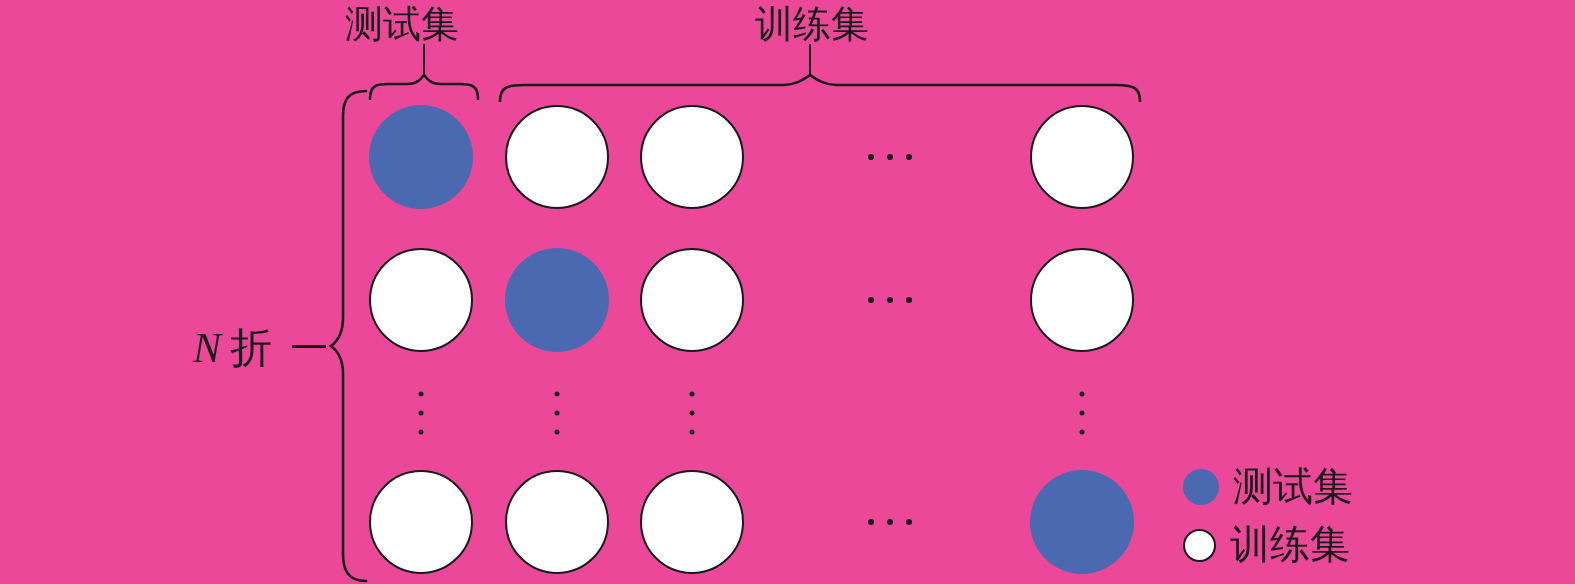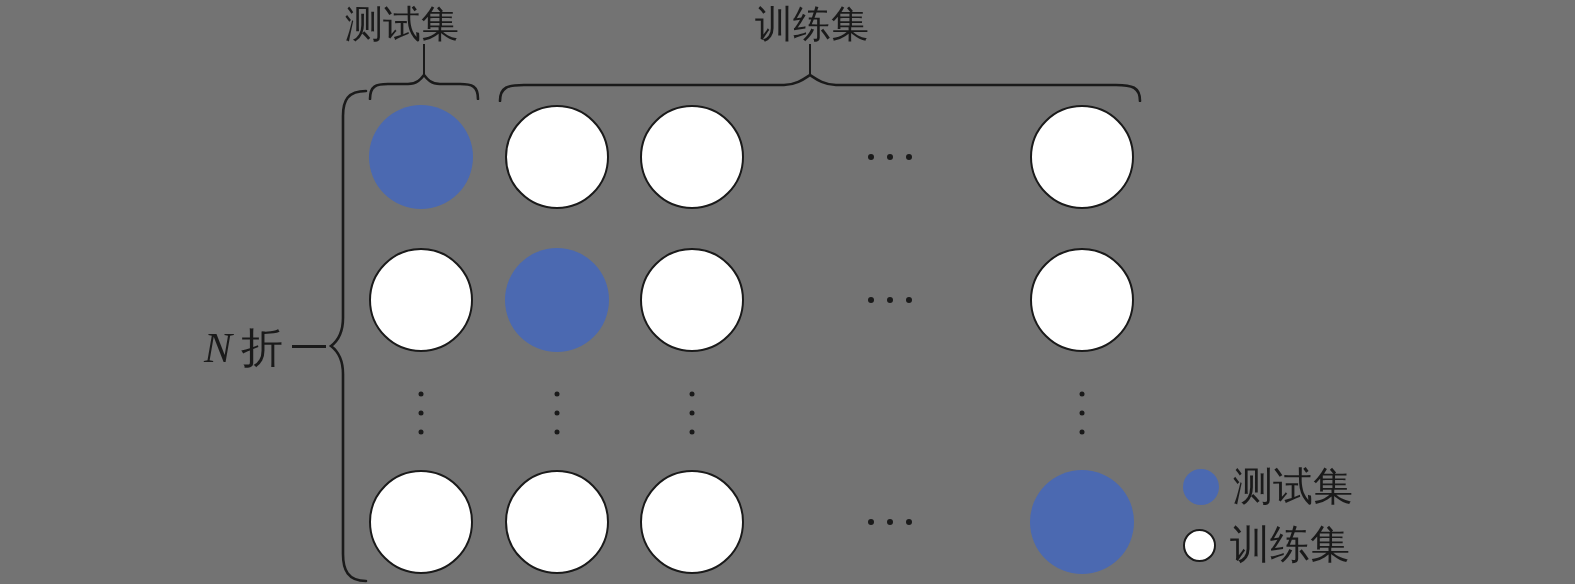--- a/index.html
+++ b/index.html
@@ -1,36 +1,36 @@
 <!DOCTYPE html>
 <html style="--test-fill: #4b69b1;"><head>
 <meta charset="utf-8">
 <style>
   html,body{margin:0;padding:0;background:#ffffff;}
   body{width:1575px;height:584px;overflow:hidden;
        font-family:"Liberation Serif","DejaVu Serif",serif;color:#1a1a1a;}
-  #figure-canvas{position:relative;width:1575px;height:584px;background:#737373;}
+  #figure-canvas{position:relative;width:1575px;height:584px;background:#ec4899;}
 
   .top-label{position:absolute;top:2px;width:160px;text-align:center;
              font-size:38px;line-height:44px;white-space:nowrap;}
   #label-test-top{left:322px;}
   #label-train-top{left:732px;}
 
   .tick{position:absolute;width:2px;background:#1a1a1a;}
   #tick-test{left:423px;top:44px;height:30px;}
   #tick-train{left:809px;top:44px;height:30px;}
   #n-dash{position:absolute;left:292px;top:345px;width:34px;height:3px;background:#1a1a1a;}
 
   .brace{position:absolute;}
   #small-brace{left:368px;top:72px;}
   #large-brace{left:498px;top:72px;}
   #left-brace{left:328px;top:88px;}
   .brace path{fill:none;stroke:#1a1a1a;stroke-width:2.6;stroke-linecap:round;}
 
-  #label-n-fold{position:absolute;left:161px;top:324px;width:122px;text-align:right;
+  #label-n-fold{position:absolute;left:150px;top:324px;width:122px;text-align:right;
                 font-size:42px;line-height:48px;white-space:nowrap;}
   #label-n-fold .n-var{font-style:italic;}
   #label-n-fold .fold-word{margin-left:9px;}
 
   .circle{position:absolute;width:104px;height:104px;border-radius:50%;box-sizing:border-box;}
   .circle.train{background:#ffffff;border:2.5px solid #1a1a1a;}
   .circle.test{background:var(--test-fill,#4b69b1);}
 
   .hdots{position:absolute;display:flex;flex-direction:row;gap:13px;
          transform:translate(-50%,-50%);}

